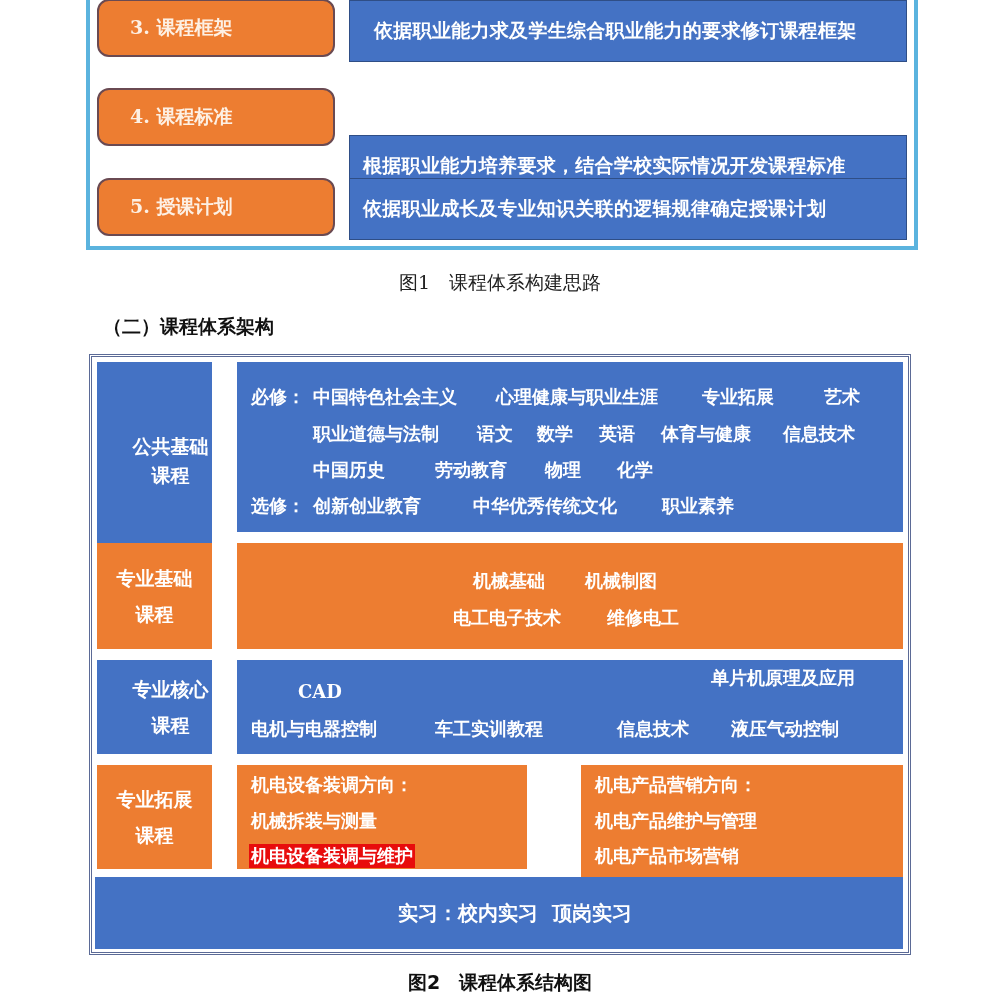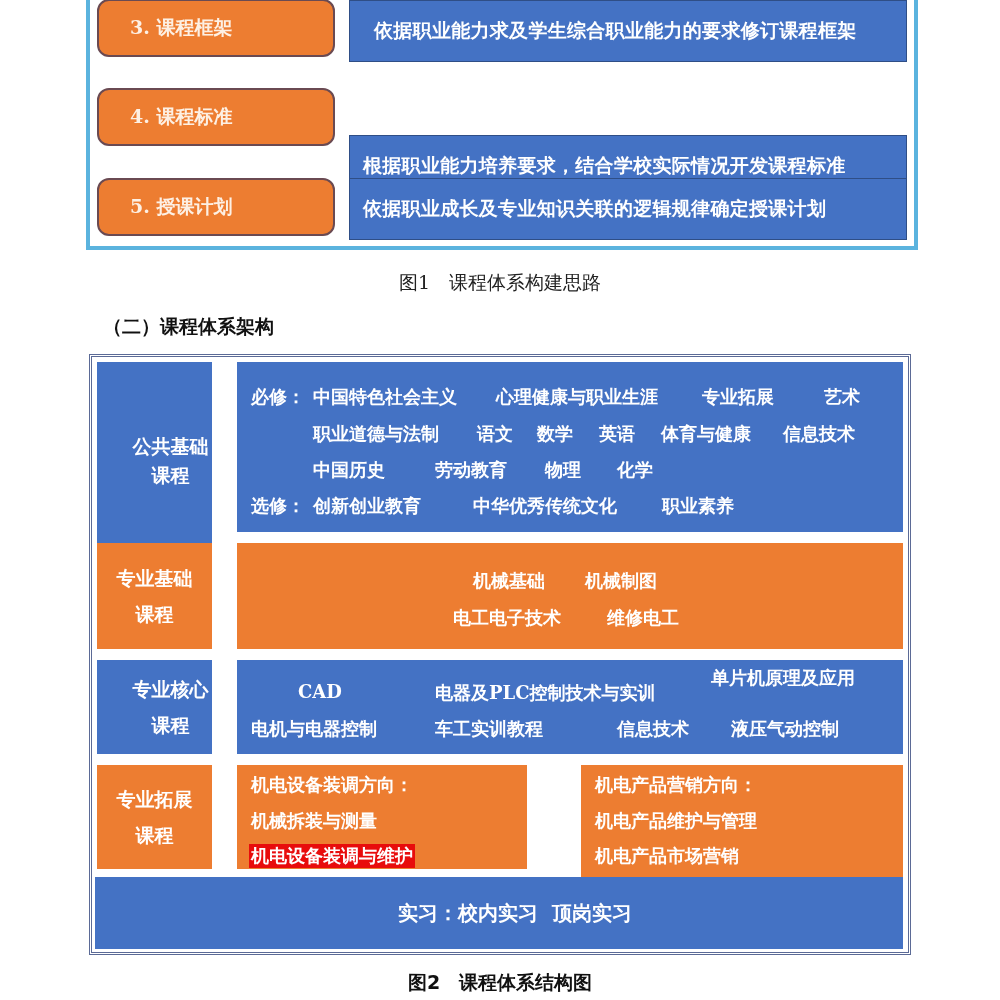--- a/index.html
+++ b/index.html
@@ -96,21 +96,20 @@
   <span class="line" style="left:216px;top:63px;">电工电子技术</span>
   <span class="line" style="left:370px;top:63px;">维修电工</span>
 </div>
 
 <div class="abs label-cell blue" style="top:660px;height:94px;line-height:1.9;">
   <span>专业核心</span>
   <span>课程</span>
 </div>
 <div class="abs content-cell blue" style="left:237px;top:660px;width:666px;height:94px;">
   <span class="line" style="left:61px;top:21px;">CAD</span>
-  <span class="line" style="left:198px;top:21px;">电器及PLC控制技术与实训</span>
   <span class="line" style="left:474px;top:6px;">单片机原理及应用</span>
   <span class="line" style="left:14px;top:57px;">电机与电器控制</span>
   <span class="line" style="left:198px;top:57px;">车工实训教程</span>
   <span class="line" style="left:380px;top:57px;">信息技术</span>
   <span class="line" style="left:494px;top:57px;">液压气动控制</span>
 </div>
 
 <div class="abs label-cell orange" style="top:765px;height:104px;line-height:1.9;">
   <span>专业拓展</span>
   <span>课程</span>

